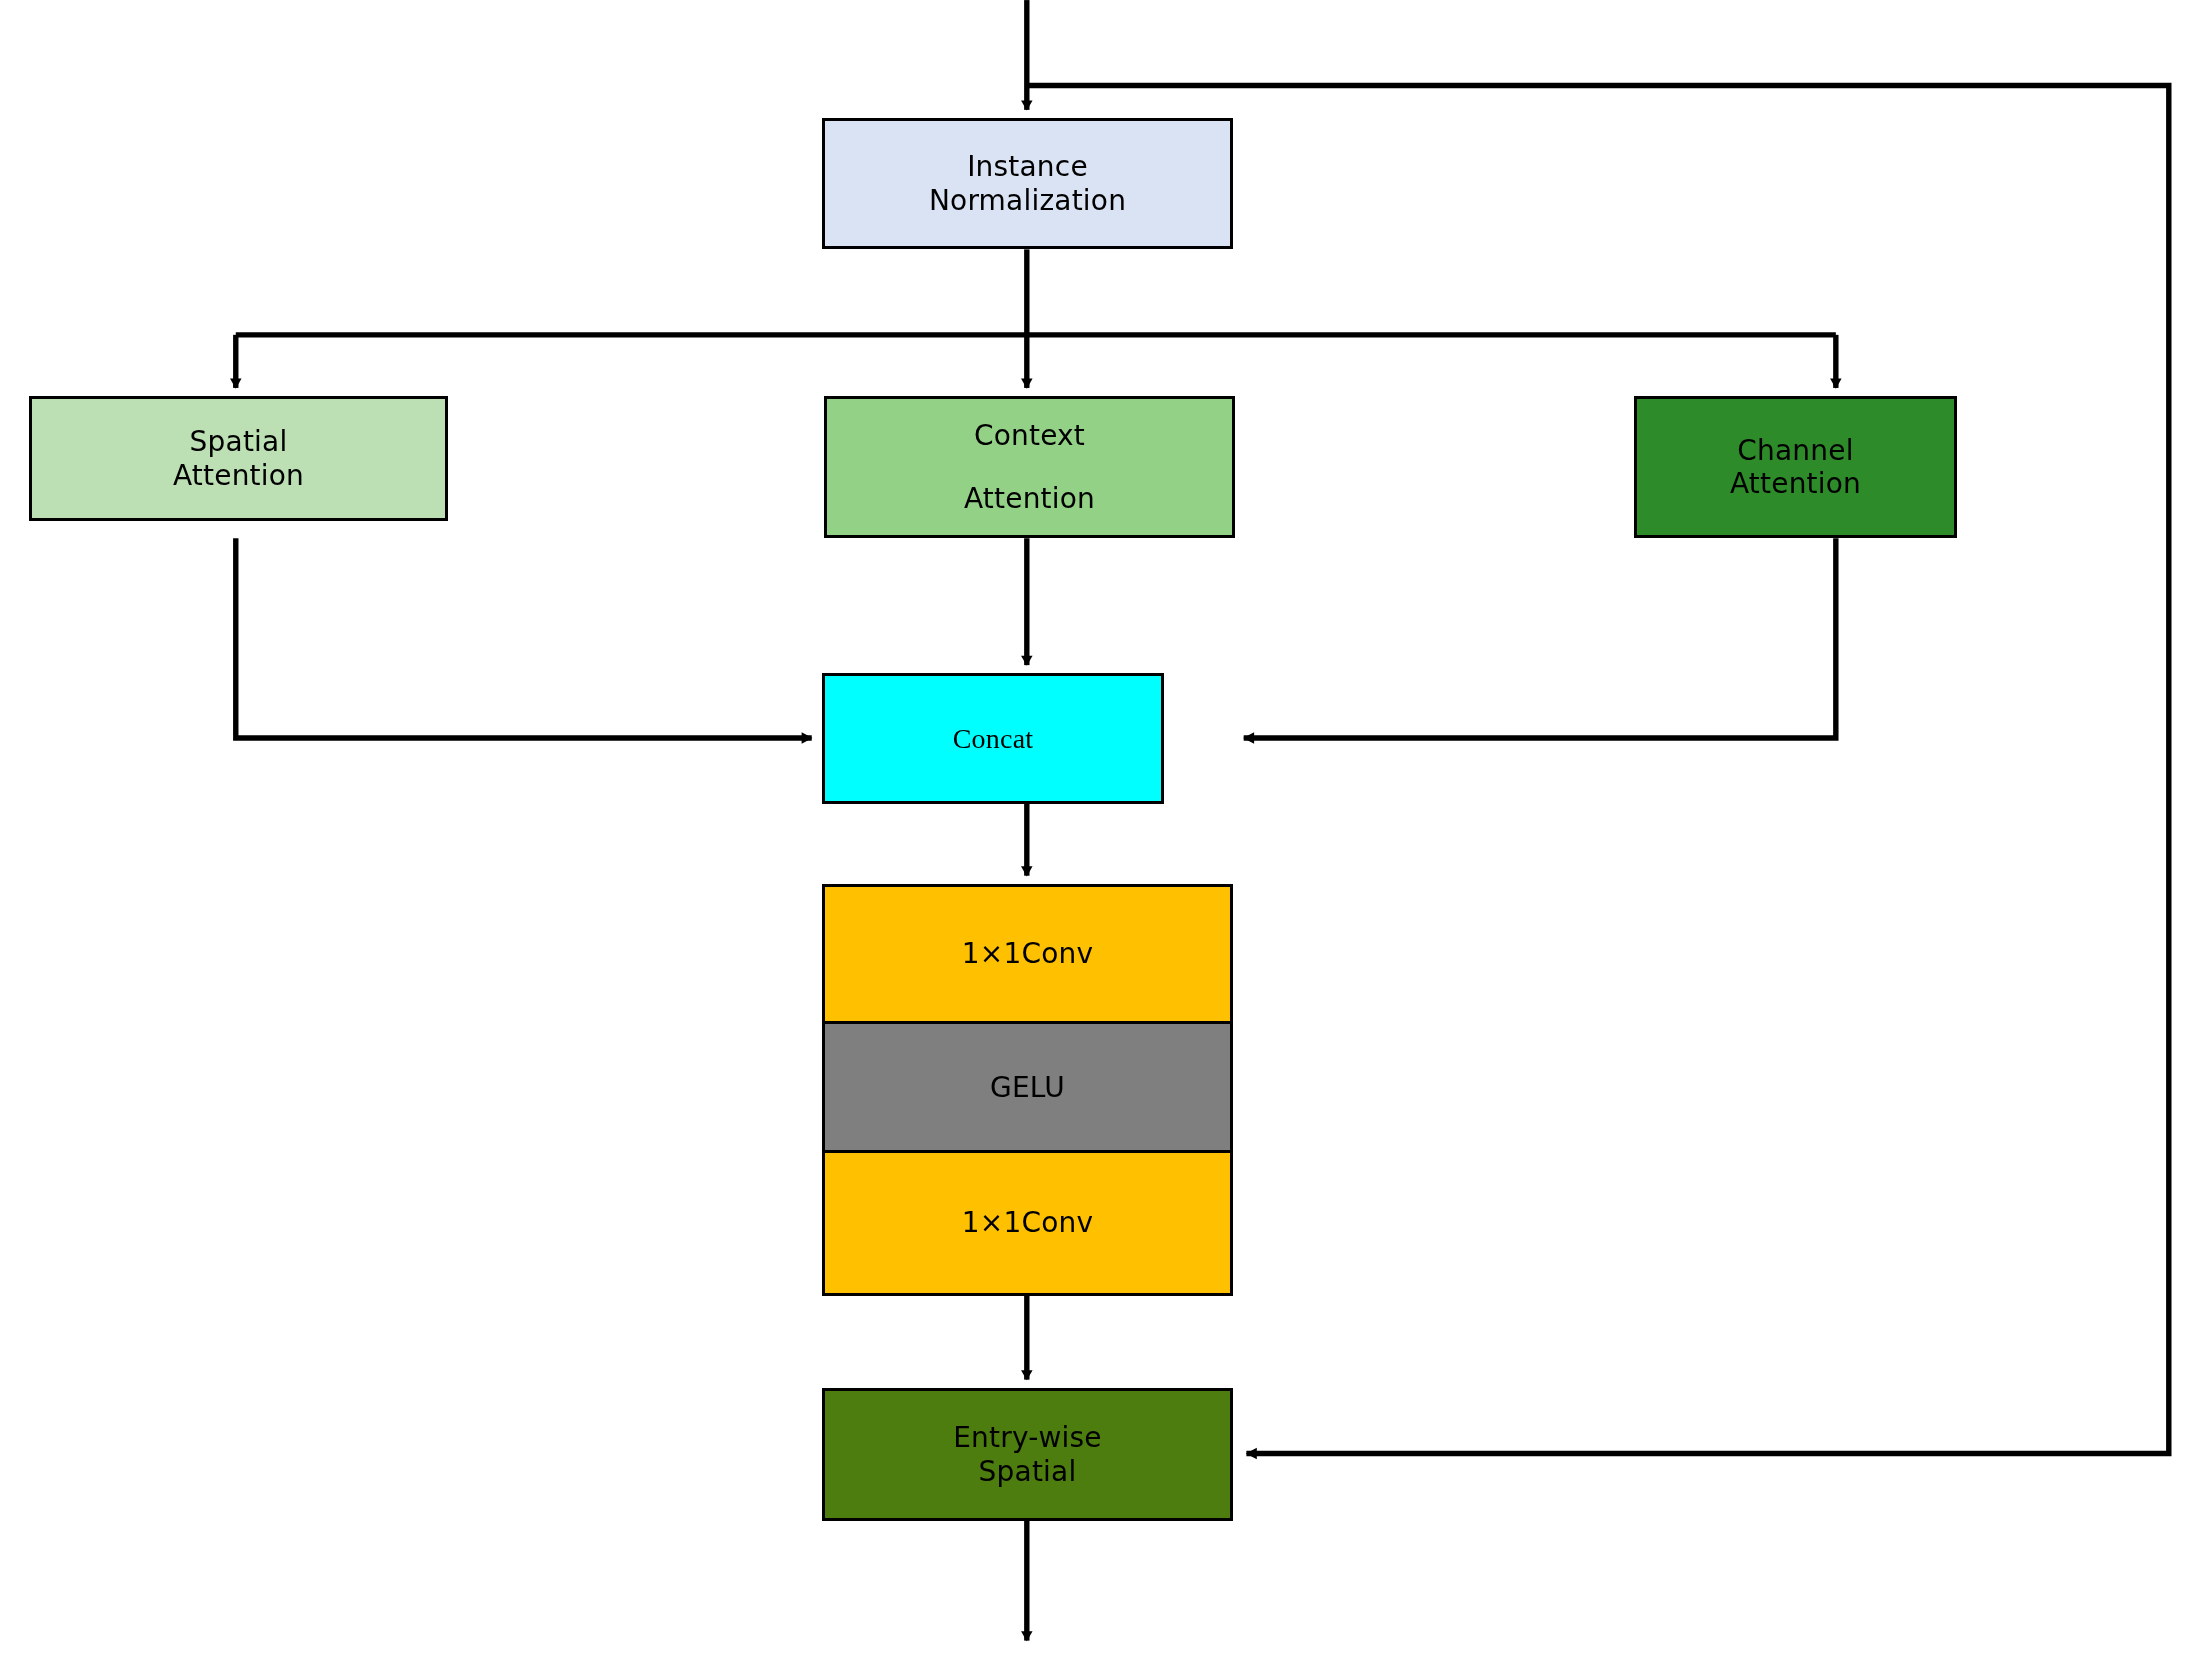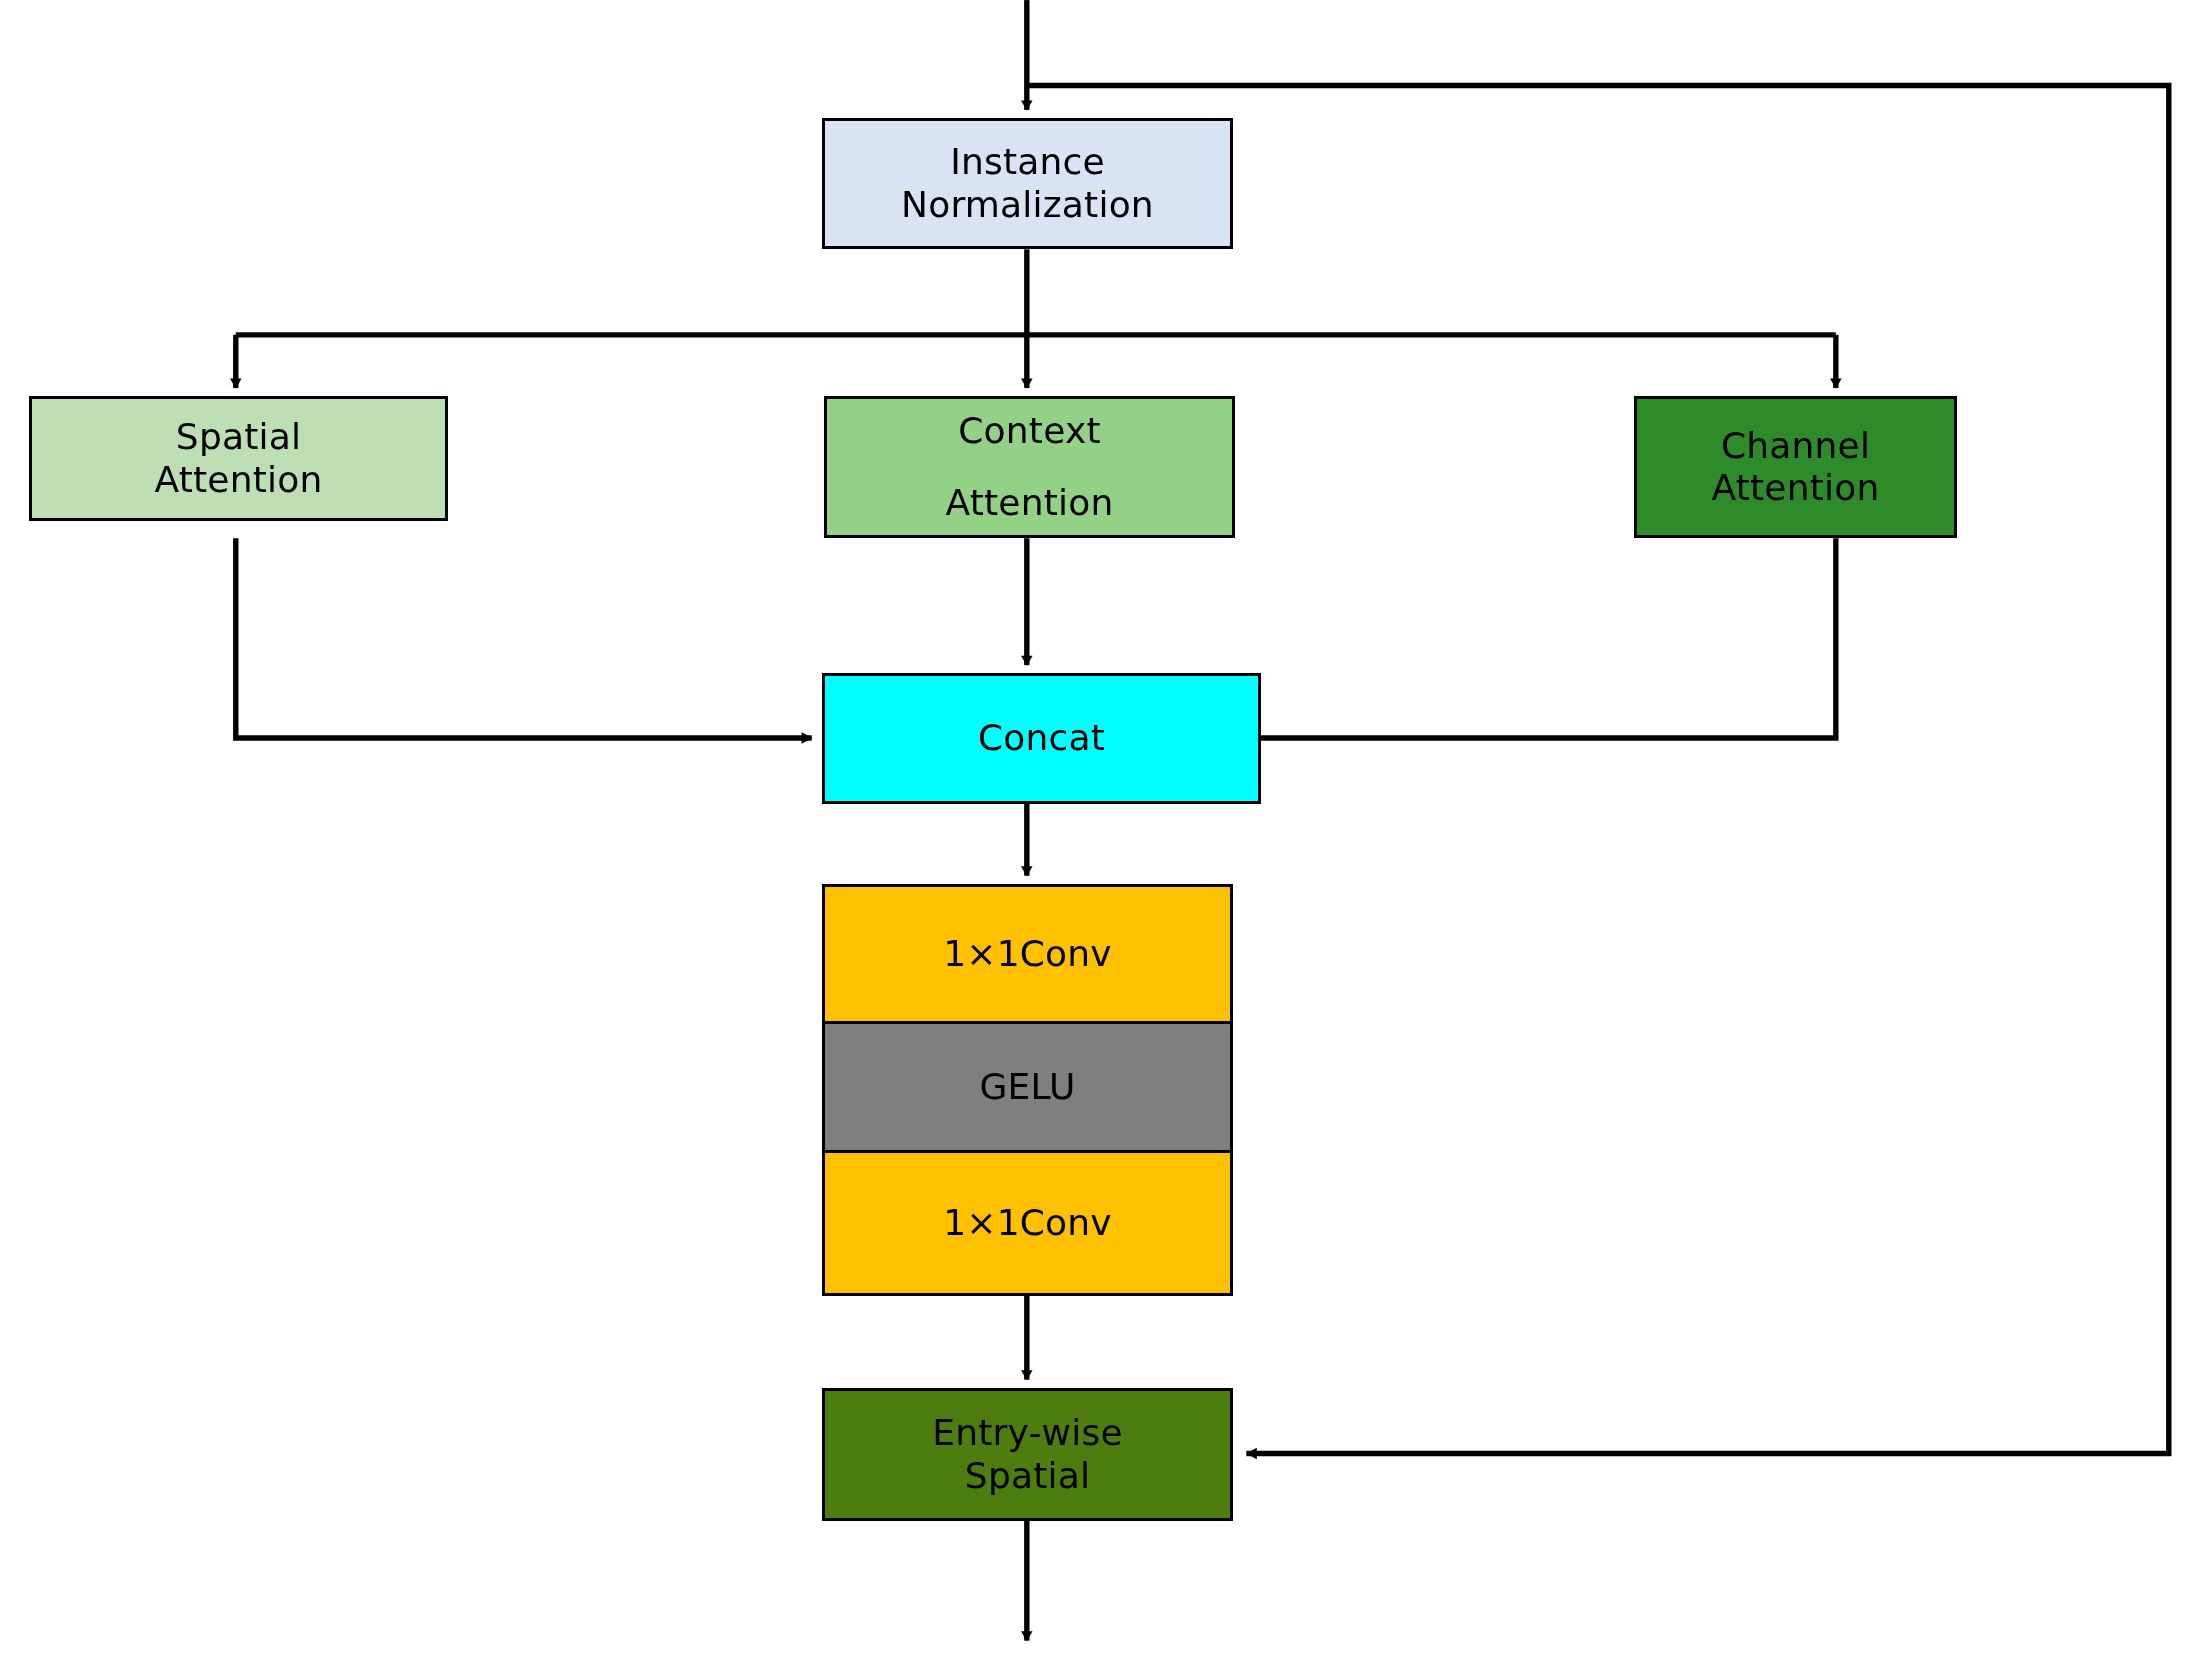--- a/index.html
+++ b/index.html
@@ -28,21 +28,21 @@
   .node {
     position: absolute;
     box-sizing: border-box;
     border: 3.6px solid #000000;
     display: flex;
     flex-direction: column;
     align-items: center;
     justify-content: center;
     text-align: center;
     color: #000000;
-    font-size: 36px;
+    font-size: 28px;
     line-height: 1.18;
     letter-spacing: 0.2px;
     font-weight: 400;
     z-index: 3;
   }
   .node .line {
     display: block;
     white-space: nowrap;
   }
   
@@ -56,22 +56,23 @@
   }
   #node-context-attention {
     left: 824px;  top: 396px;  width: 411px;  height: 142px;
     background: #93d186;
   }
   #node-channel-attention {
     left: 1634px; top: 396px;  width: 323px;  height: 142px;
     background: #2e8b2a;
   }
   #node-concat {
-    left: 822px;  top: 673px;  width: 439px;  height: 131px;
+    left: 822px;  top: 673px;  width: 342px;  height: 131px;
     background: #00ffff;
+    font-family: Liberation Serif, serif;
   }
   
   #node-conv-1 {
     left: 822px;  top: 884px;  width: 411px;  height: 140px;
     background: #ffc000;
   }
   #node-gelu {
     left: 822px;  top: 1021px; width: 411px;  height: 133px;
     background: #7f7f7f;
   }

